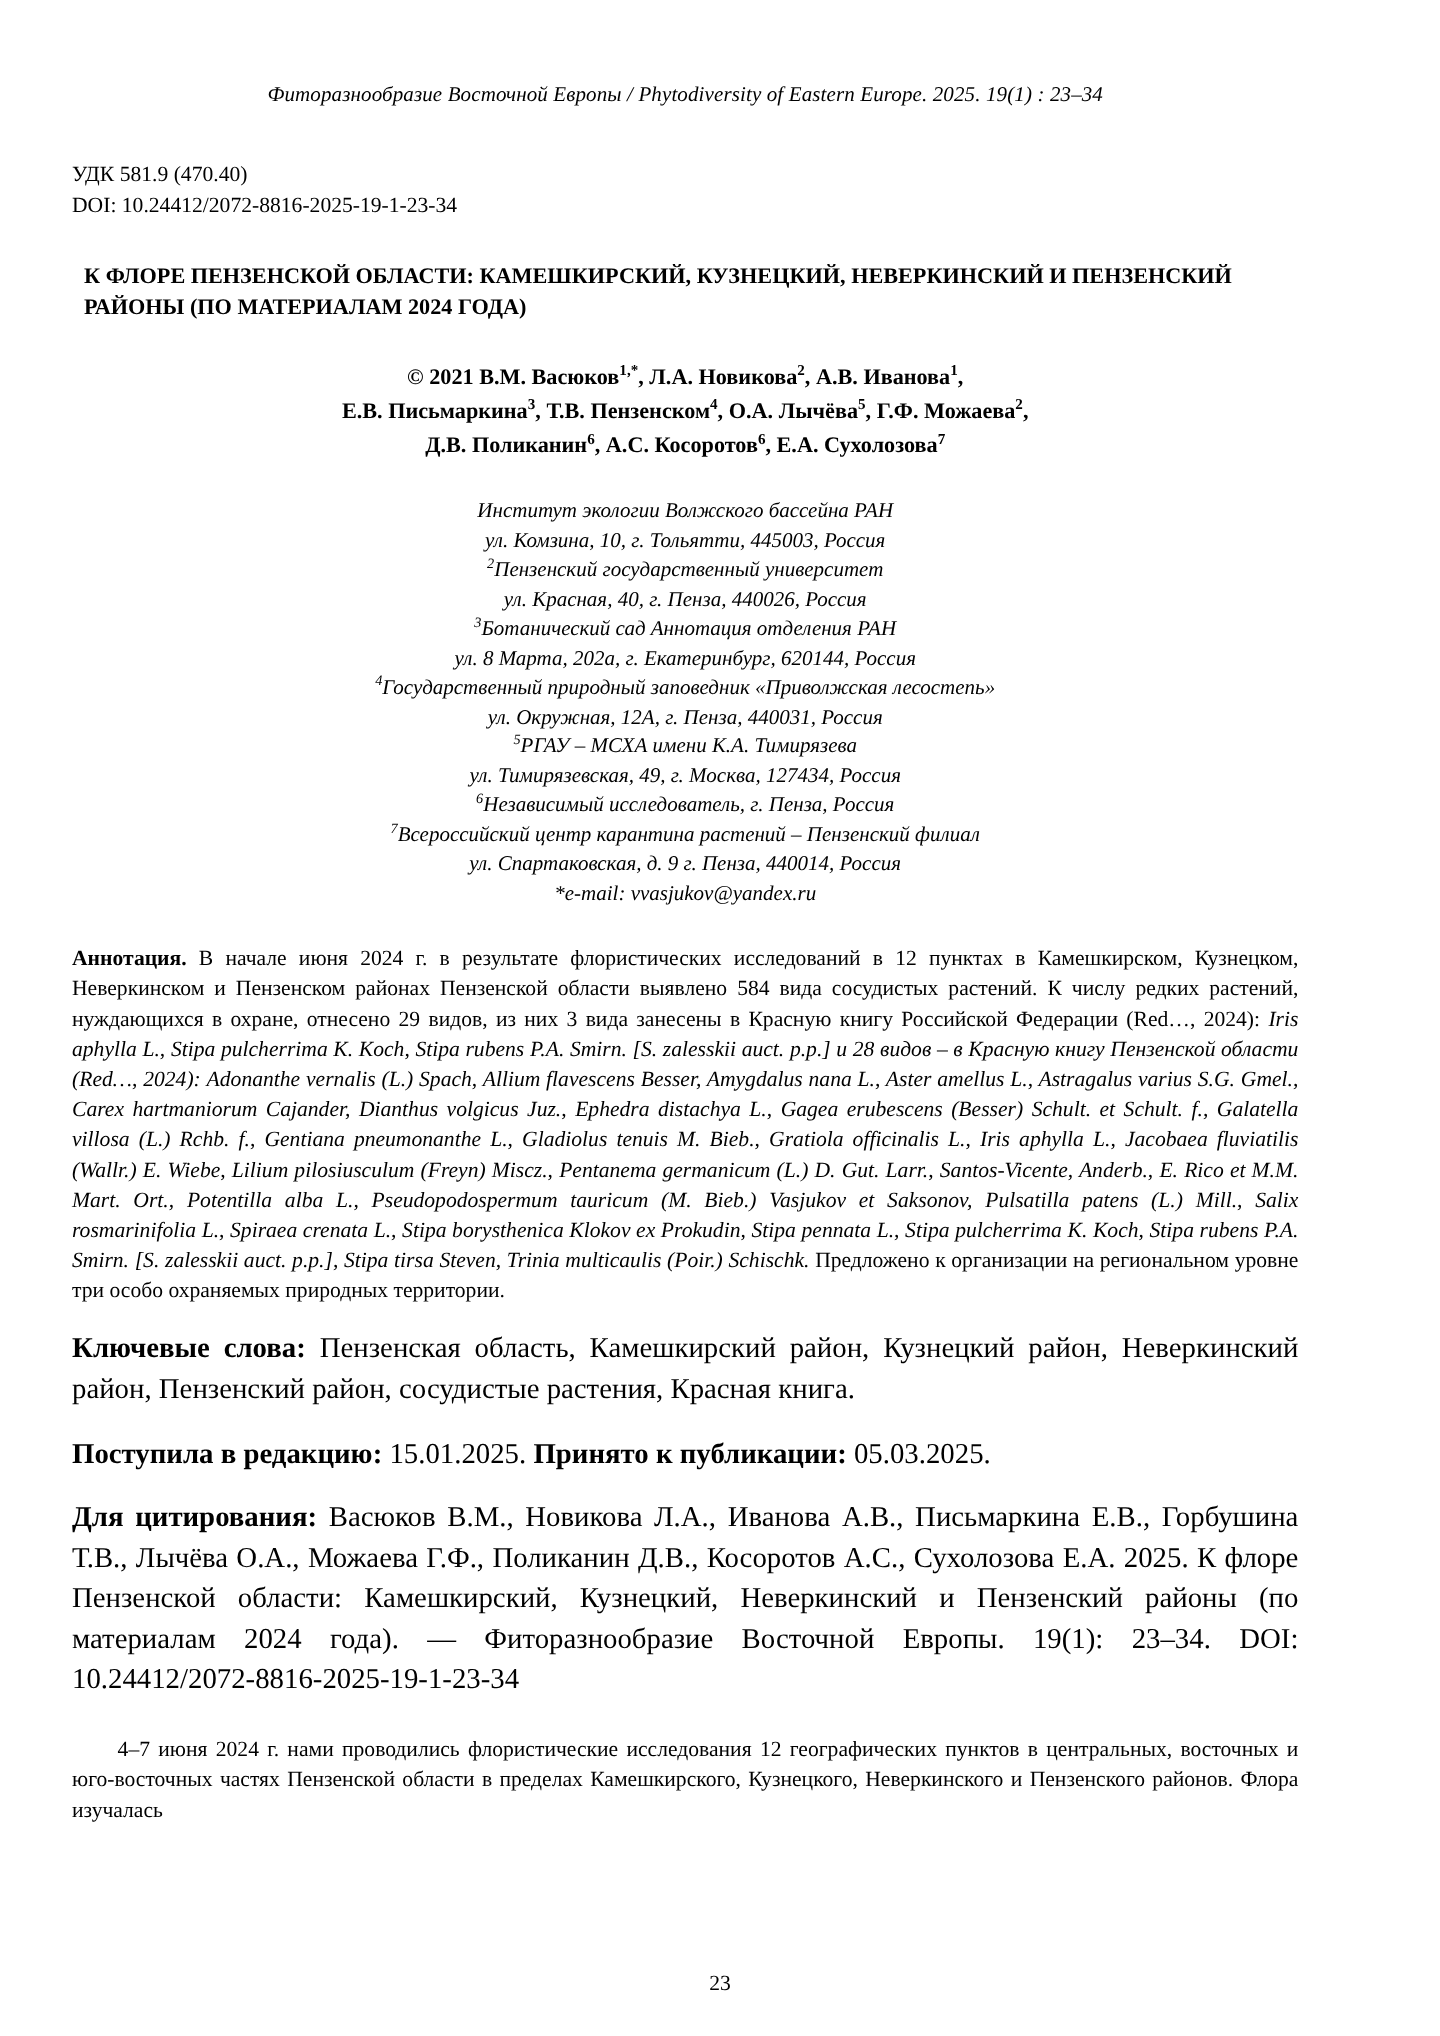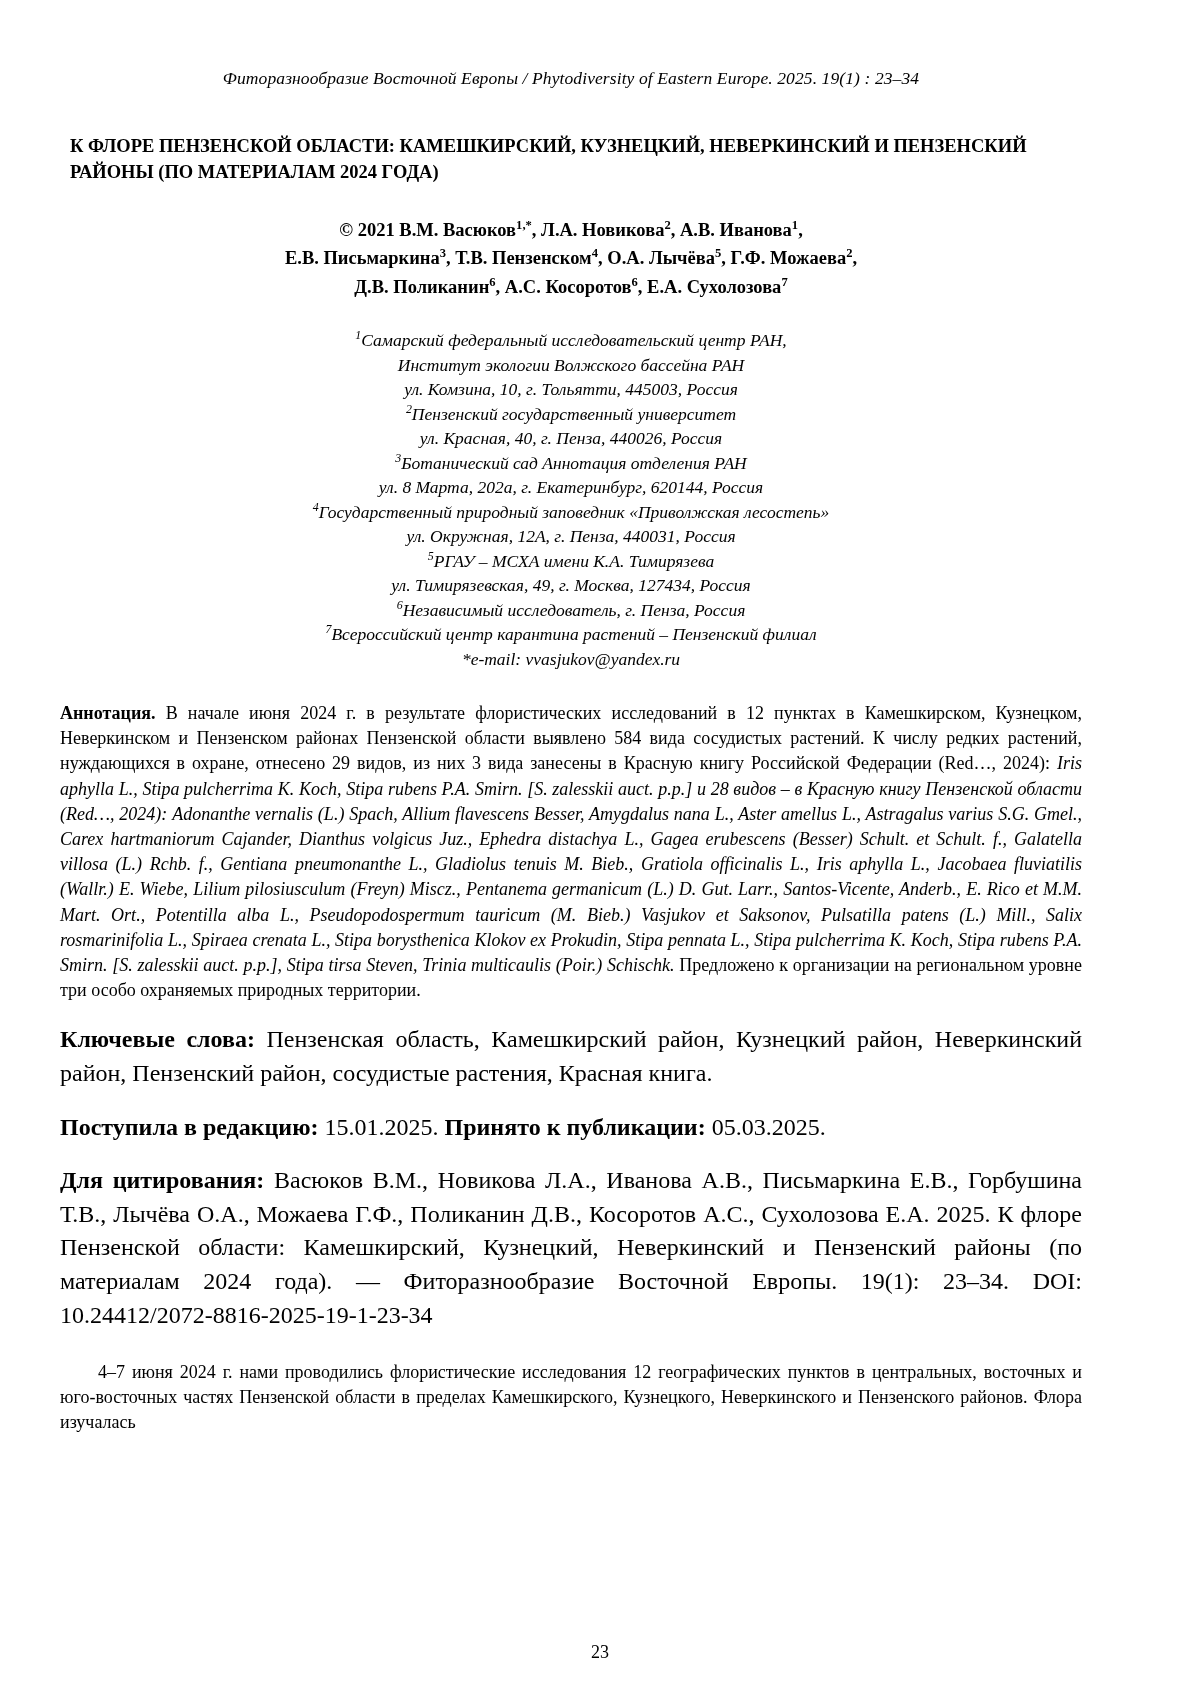--- a/index.html
+++ b/index.html
@@ -95,43 +95,47 @@
     font-size: 18px;
   }
 </style>
 </head>
 <body>
 
 <div class="page">
 
   <div class="running-head">Фиторазнообразие Восточной Европы / Phytodiversity of Eastern Europe. 2025. 19(1) : 23–34</div>
 
+  <div class="codes">
+    <div>УДК 581.9 (470.40)</div>
+    <div>DOI: 10.24412/2072-8816-2025-19-1-23-34</div>
+  </div>
 
   <div class="title">К ФЛОРЕ ПЕНЗЕНСКОЙ ОБЛАСТИ: КАМЕШКИРСКИЙ, КУЗНЕЦКИЙ, НЕВЕРКИНСКИЙ И ПЕНЗЕНСКИЙ РАЙОНЫ (ПО МАТЕРИАЛАМ 2024 ГОДА)</div>
 
   <div class="authors">
     <div class="line"><span>© 2021 В.М. Васюков</span><sup>1,*</sup><span>, Л.А. Новикова</span><sup>2</sup><span>, А.В. Иванова</span><sup>1</sup><span>,</span></div>
     <div class="line"><span>Е.В. Письмаркина</span><sup>3</sup><span>, Т.В. Пензенском</span><sup>4</sup><span>, О.А. Лычёва</span><sup>5</sup><span>, Г.Ф. Можаева</span><sup>2</sup><span>,</span></div>
     <div class="line"><span>Д.В. Поликанин</span><sup>6</sup><span>, А.С. Косоротов</span><sup>6</sup><span>, Е.А. Сухолозова</span><sup>7</sup></div>
   </div>
 
   <div class="affiliations">
-    <div class="aff"><sup>1</sup><span>Самарский федеральный исследовательский центр РАН,</span></div>
     <div class="aff"><sup></sup><span>Институт экологии Волжского бассейна РАН</span></div>
     <div class="aff"><sup></sup><span>ул. Комзина, 10, г. Тольятти, 445003, Россия</span></div>
     <div class="aff"><sup>2</sup><span>Пензенский государственный университет</span></div>
     <div class="aff"><sup></sup><span>ул. Красная, 40, г. Пенза, 440026, Россия</span></div>
     <div class="aff"><sup>3</sup><span>Ботанический сад Аннотация отделения РАН</span></div>
     <div class="aff"><sup></sup><span>ул. 8 Марта, 202а, г. Екатеринбург, 620144, Россия</span></div>
     <div class="aff"><sup>4</sup><span>Государственный природный заповедник «Приволжская лесостепь»</span></div>
     <div class="aff"><sup></sup><span>ул. Окружная, 12А, г. Пенза, 440031, Россия</span></div>
     <div class="aff"><sup>5</sup><span>РГАУ – МСХА имени К.А. Тимирязева</span></div>
     <div class="aff"><sup></sup><span>ул. Тимирязевская, 49, г. Москва, 127434, Россия</span></div>
     <div class="aff"><sup>6</sup><span>Независимый исследователь, г. Пенза, Россия</span></div>
     <div class="aff"><sup>7</sup><span>Всероссийский центр карантина растений – Пензенский филиал</span></div>
+    <div class="aff"><sup></sup><span>ул. Спартаковская, д. 9 г. Пенза, 440014, Россия</span></div>
     <div class="email">*e-mail: vvasjukov@yandex.ru</div>
   </div>
 
   <div class="abstract"><b>Аннотация.</b><span> В начале июня 2024 г. в результате флористических исследований в 12 пунктах в Камешкирском, Кузнецком, Неверкинском и Пензенском районах Пензенской области выявлено 584 вида сосудистых растений. К числу редких растений, нуждающихся в охране, отнесено 29 видов, из них 3 вида занесены в Красную книгу Российской Федерации (Red…, 2024): </span><i>Iris aphylla L., Stipa pulcherrima K. Koch, Stipa rubens P.A. Smirn. [S. zalesskii auct. p.p.] и 28 видов – в Красную книгу Пензенской области (Red…, 2024): Adonanthe vernalis (L.) Spach, Allium flavescens Besser, Amygdalus nana L., Aster amellus L., Astragalus varius S.G. Gmel., Carex hartmaniorum Cajander, Dianthus volgicus Juz., Ephedra distachya L., Gagea erubescens (Besser) Schult. et Schult. f., Galatella villosa (L.) Rchb. f., Gentiana pneumonanthe L., Gladiolus tenuis M. Bieb., Gratiola officinalis L., Iris aphylla L., Jacobaea fluviatilis (Wallr.) E. Wiebe, Lilium pilosiusculum (Freyn) Miscz., Pentanema germanicum (L.) D. Gut. Larr., Santos-Vicente, Anderb., E. Rico et M.M. Mart. Ort., Potentilla alba L., Pseudopodospermum tauricum (M. Bieb.) Vasjukov et Saksonov, Pulsatilla patens (L.) Mill., Salix rosmarinifolia L., Spiraea crenata L., Stipa borysthenica Klokov ex Prokudin, Stipa pennata L., Stipa pulcherrima K. Koch, Stipa rubens P.A. Smirn. [S. zalesskii auct. p.p.], Stipa tirsa Steven, Trinia multicaulis (Poir.) Schischk.</i><span> Предложено к организации на региональном уровне три особо охраняемых природных территории.</span></div>
 
   <div class="block"><b>Ключевые слова:</b><span> Пензенская область, Камешкирский район, Кузнецкий район, Неверкинский район, Пензенский район, сосудистые растения, Красная книга.</span></div>
 
   <div class="block"><b>Поступила в редакцию:</b><span> 15.01.2025. </span><b>Принято к публикации:</b><span> 05.03.2025.</span></div>
 
   <div class="block"><b>Для цитирования:</b><span> Васюков В.М., Новикова Л.А., Иванова А.В., Письмаркина Е.В., Горбушина Т.В., Лычёва О.А., Можаева Г.Ф., Поликанин Д.В., Косоротов А.С., Сухолозова Е.А. 2025. К флоре Пензенской области: Камешкирский, Кузнецкий, Неверкинский и Пензенский районы (по материалам 2024 года). — Фиторазнообразие Восточной Европы. 19(1): 23–34. DOI: 10.24412/2072-8816-2025-19-1-23-34</span></div>

